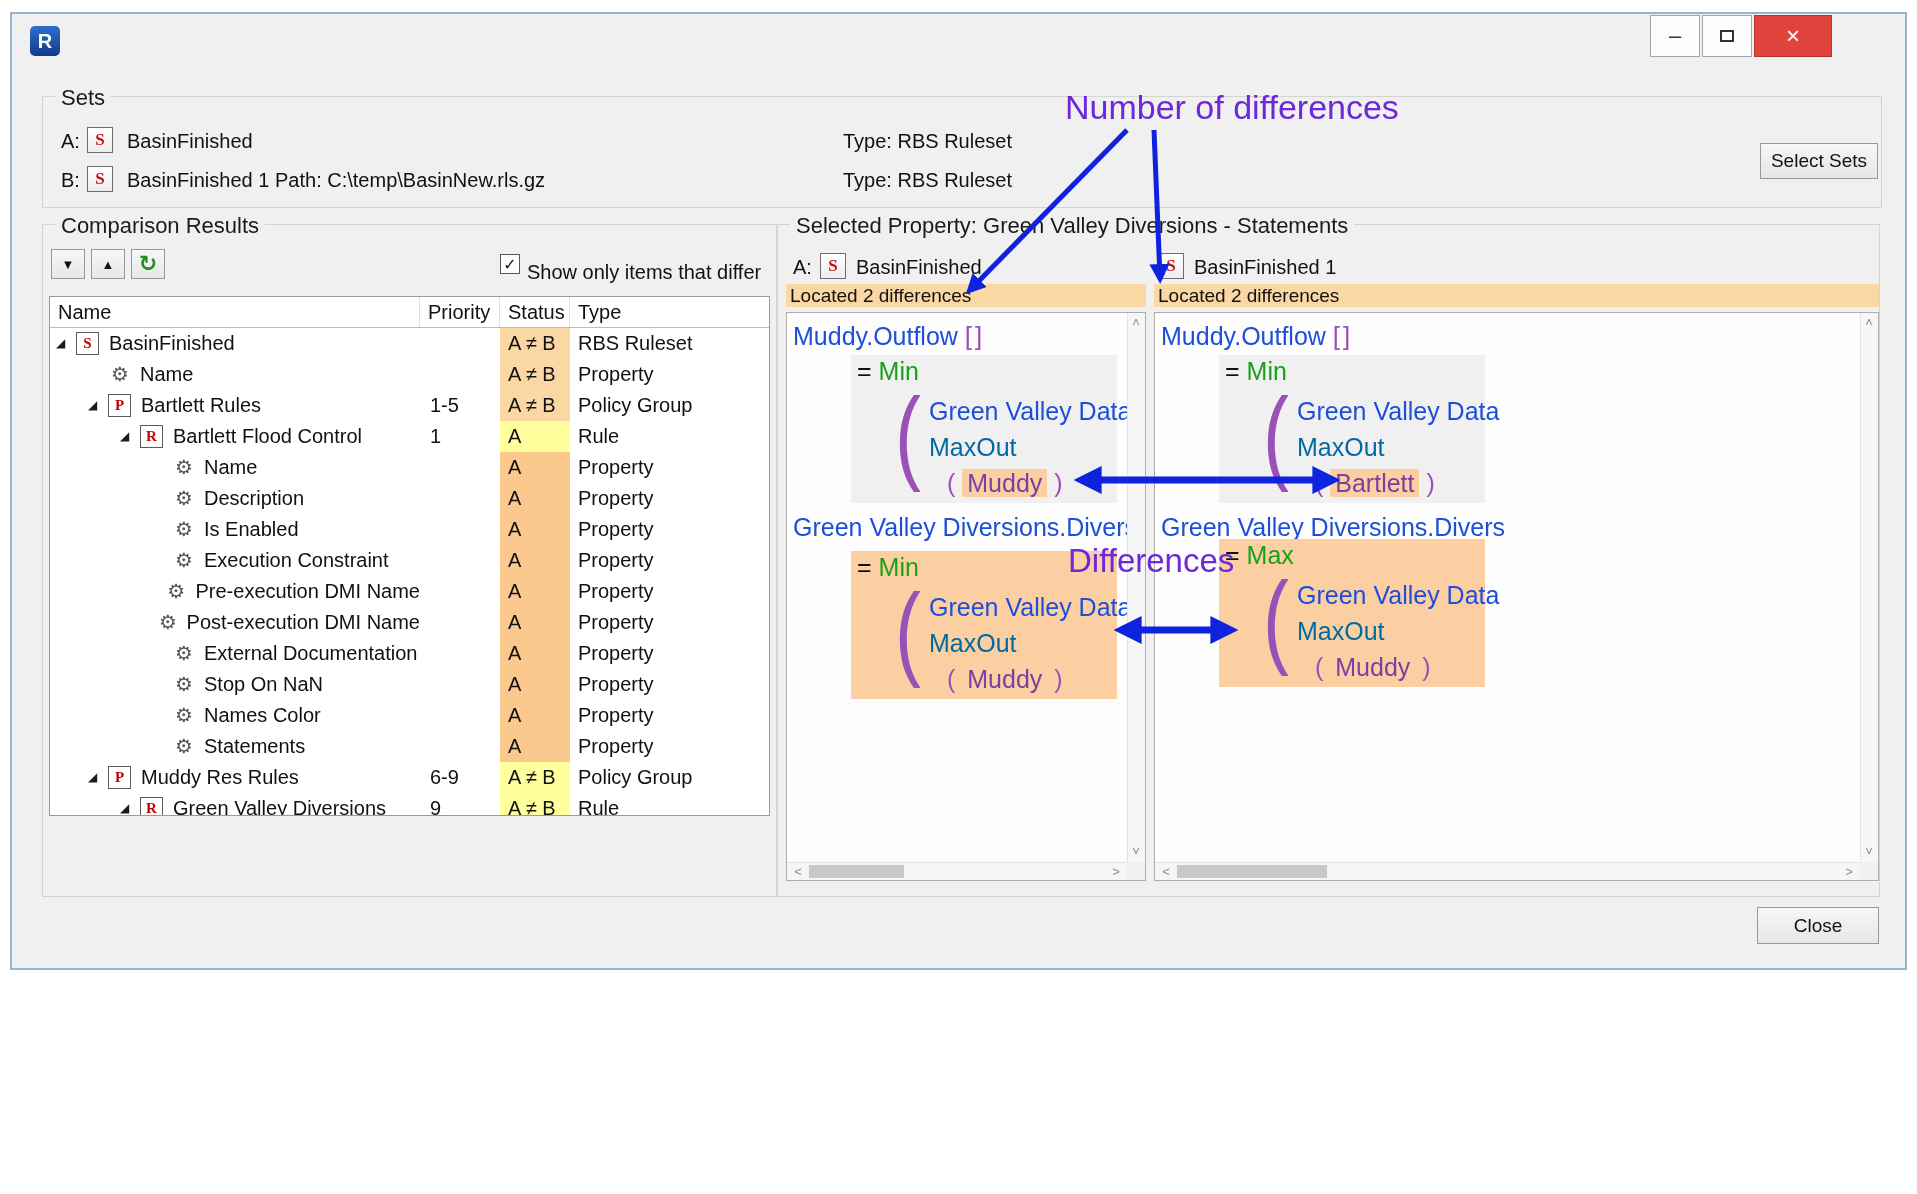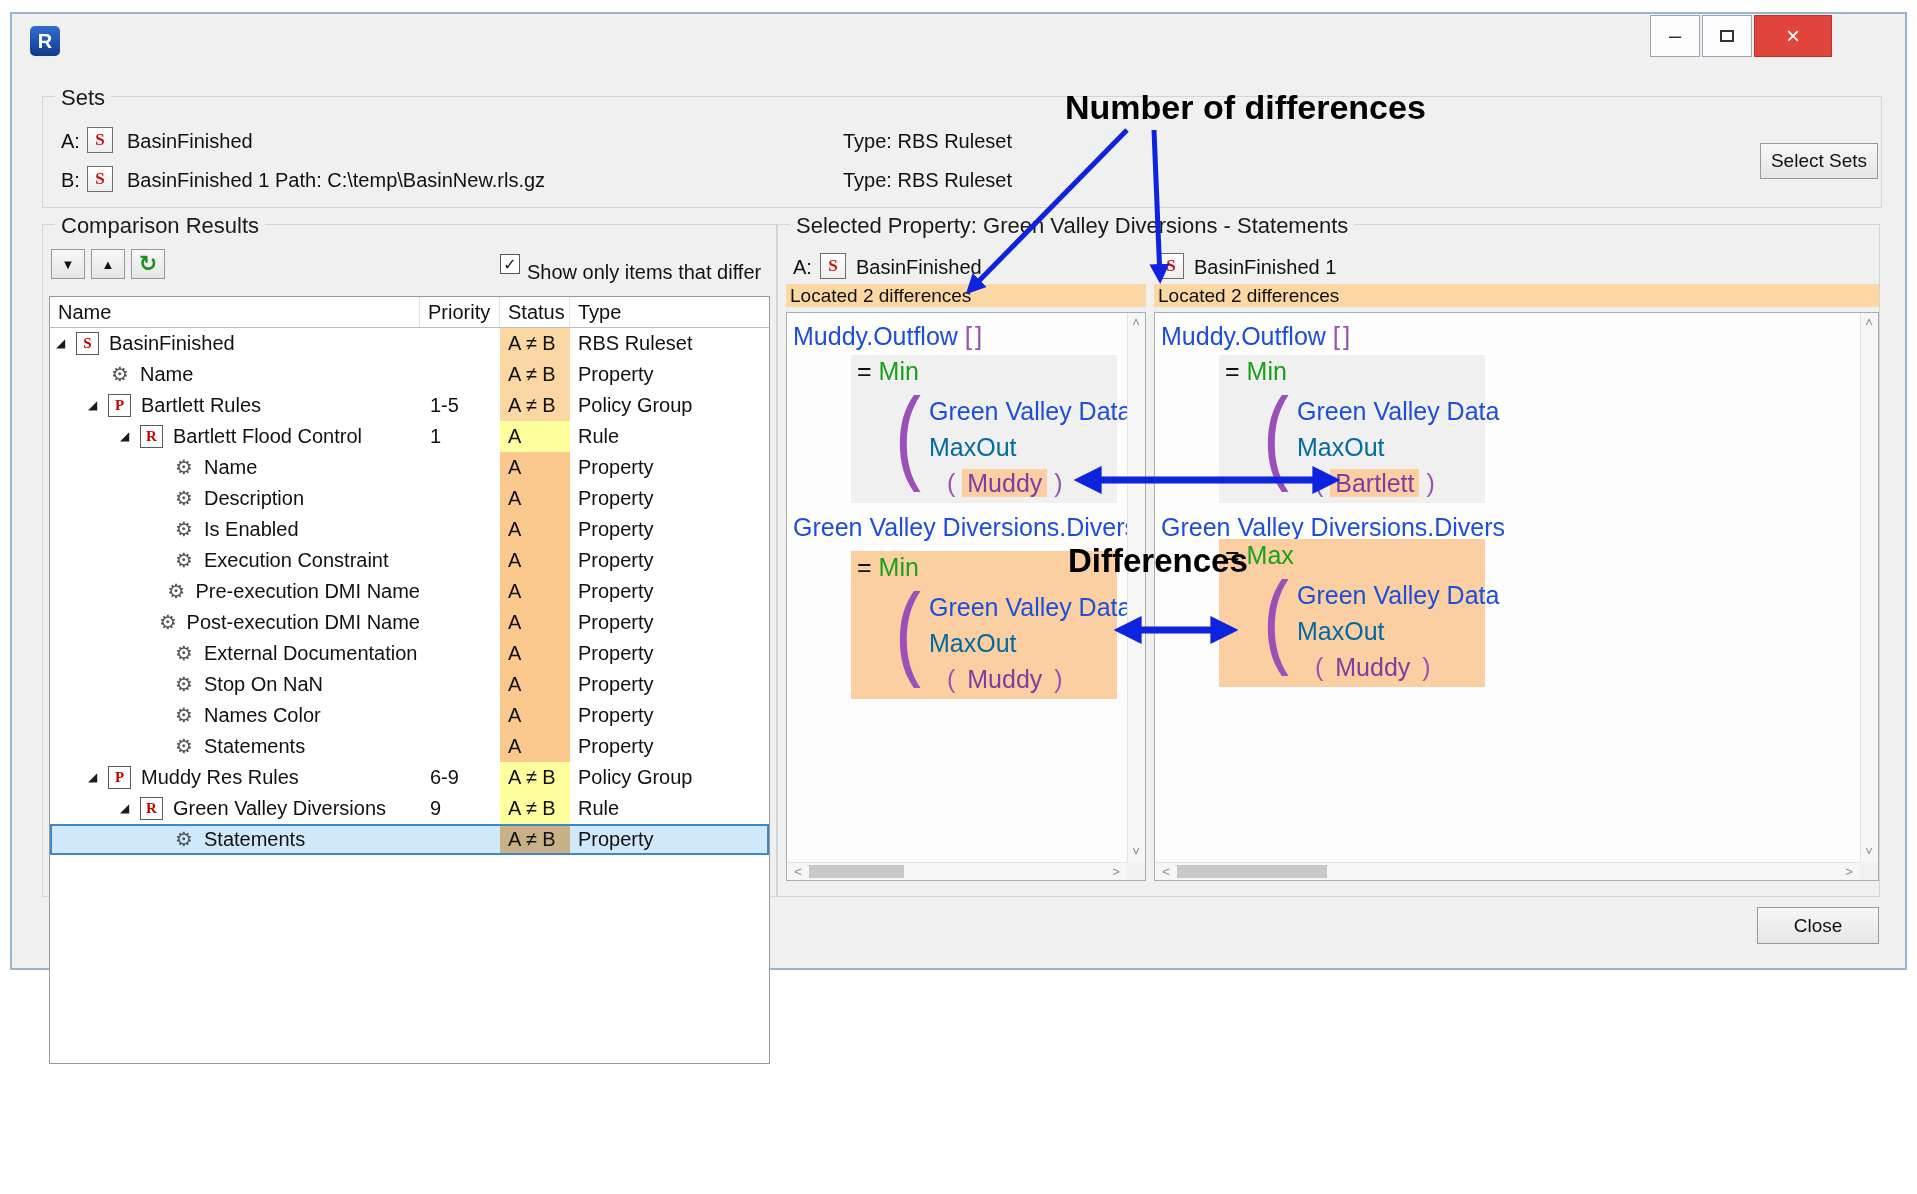--- a/index.html
+++ b/index.html
@@ -31,31 +31,31 @@
   
   .abs { position:absolute; white-space:nowrap; }
   .t20 { font-size:20px; color:#111; }
   .seticon { width:26px; height:26px; background:linear-gradient(#ffffff,#ededed); border:1px solid #6e6e6e;
     display:inline-flex; align-items:center; justify-content:center;
     color:#c40f0f; font-weight:bold; font-size:17px; font-family:"Liberation Serif",serif; }
   .btn { background:linear-gradient(#f7f7f7,#e6e6e6); border:1px solid #989898; font-size:19px; color:#111;
     display:flex; align-items:center; justify-content:center; cursor:default; }
 
   
-  .ann { position:absolute; color:#000000; font-weight:bold; font-size:34px; z-index:60; white-space:nowrap; }
+  .ann { position:absolute; color:#6d28d9; font-weight:normal; font-size:34px; z-index:60; white-space:nowrap; }
   .arrow-overlay { position:absolute; left:0; top:0; width:1897px; height:958px; z-index:55; pointer-events:none; }
 
   
   .toolbtn { position:absolute; width:34px; height:30px; }
   .toolbtn .tri { font-size:13px; color:#111; }
   .refresh-glyph { font-size:22px; color:#1f8f1f; font-weight:bold; }
   .checkbox { position:absolute; width:20px; height:20px; background:#fff; border:1px solid #555;
     display:flex; align-items:center; justify-content:center; font-size:16px; font-weight:bold; color:#111; }
 
-  .ctable { position:absolute; left:6px; top:71px; width:721px; height:768px; background:#fff;
+  .ctable { position:absolute; left:6px; top:71px; width:721px; height:520px; background:#fff;
     border:1px solid #9a9a9a; overflow:hidden; }
   .thead { display:flex; height:31px; border-bottom:1px solid #bdbdbd; background:#fff; }
   .th { font-size:20px; color:#111; line-height:30px; padding-left:8px; border-right:1px solid #e2e2e2; }
   .th:last-child { border-right:none; }
   .w-name { width:370px; } .w-pri { width:80px; } .w-status { width:70px; } .w-type { flex:1; }
   .trow { display:flex; height:31px; align-items:stretch; }
   .cell { font-size:20px; color:#111; line-height:31px; white-space:nowrap; overflow:hidden; }
   .c-name { width:370px; display:flex; align-items:center; }
   .c-pri { width:80px; padding-left:10px; }
   .c-status { width:70px; padding-left:8px; }

